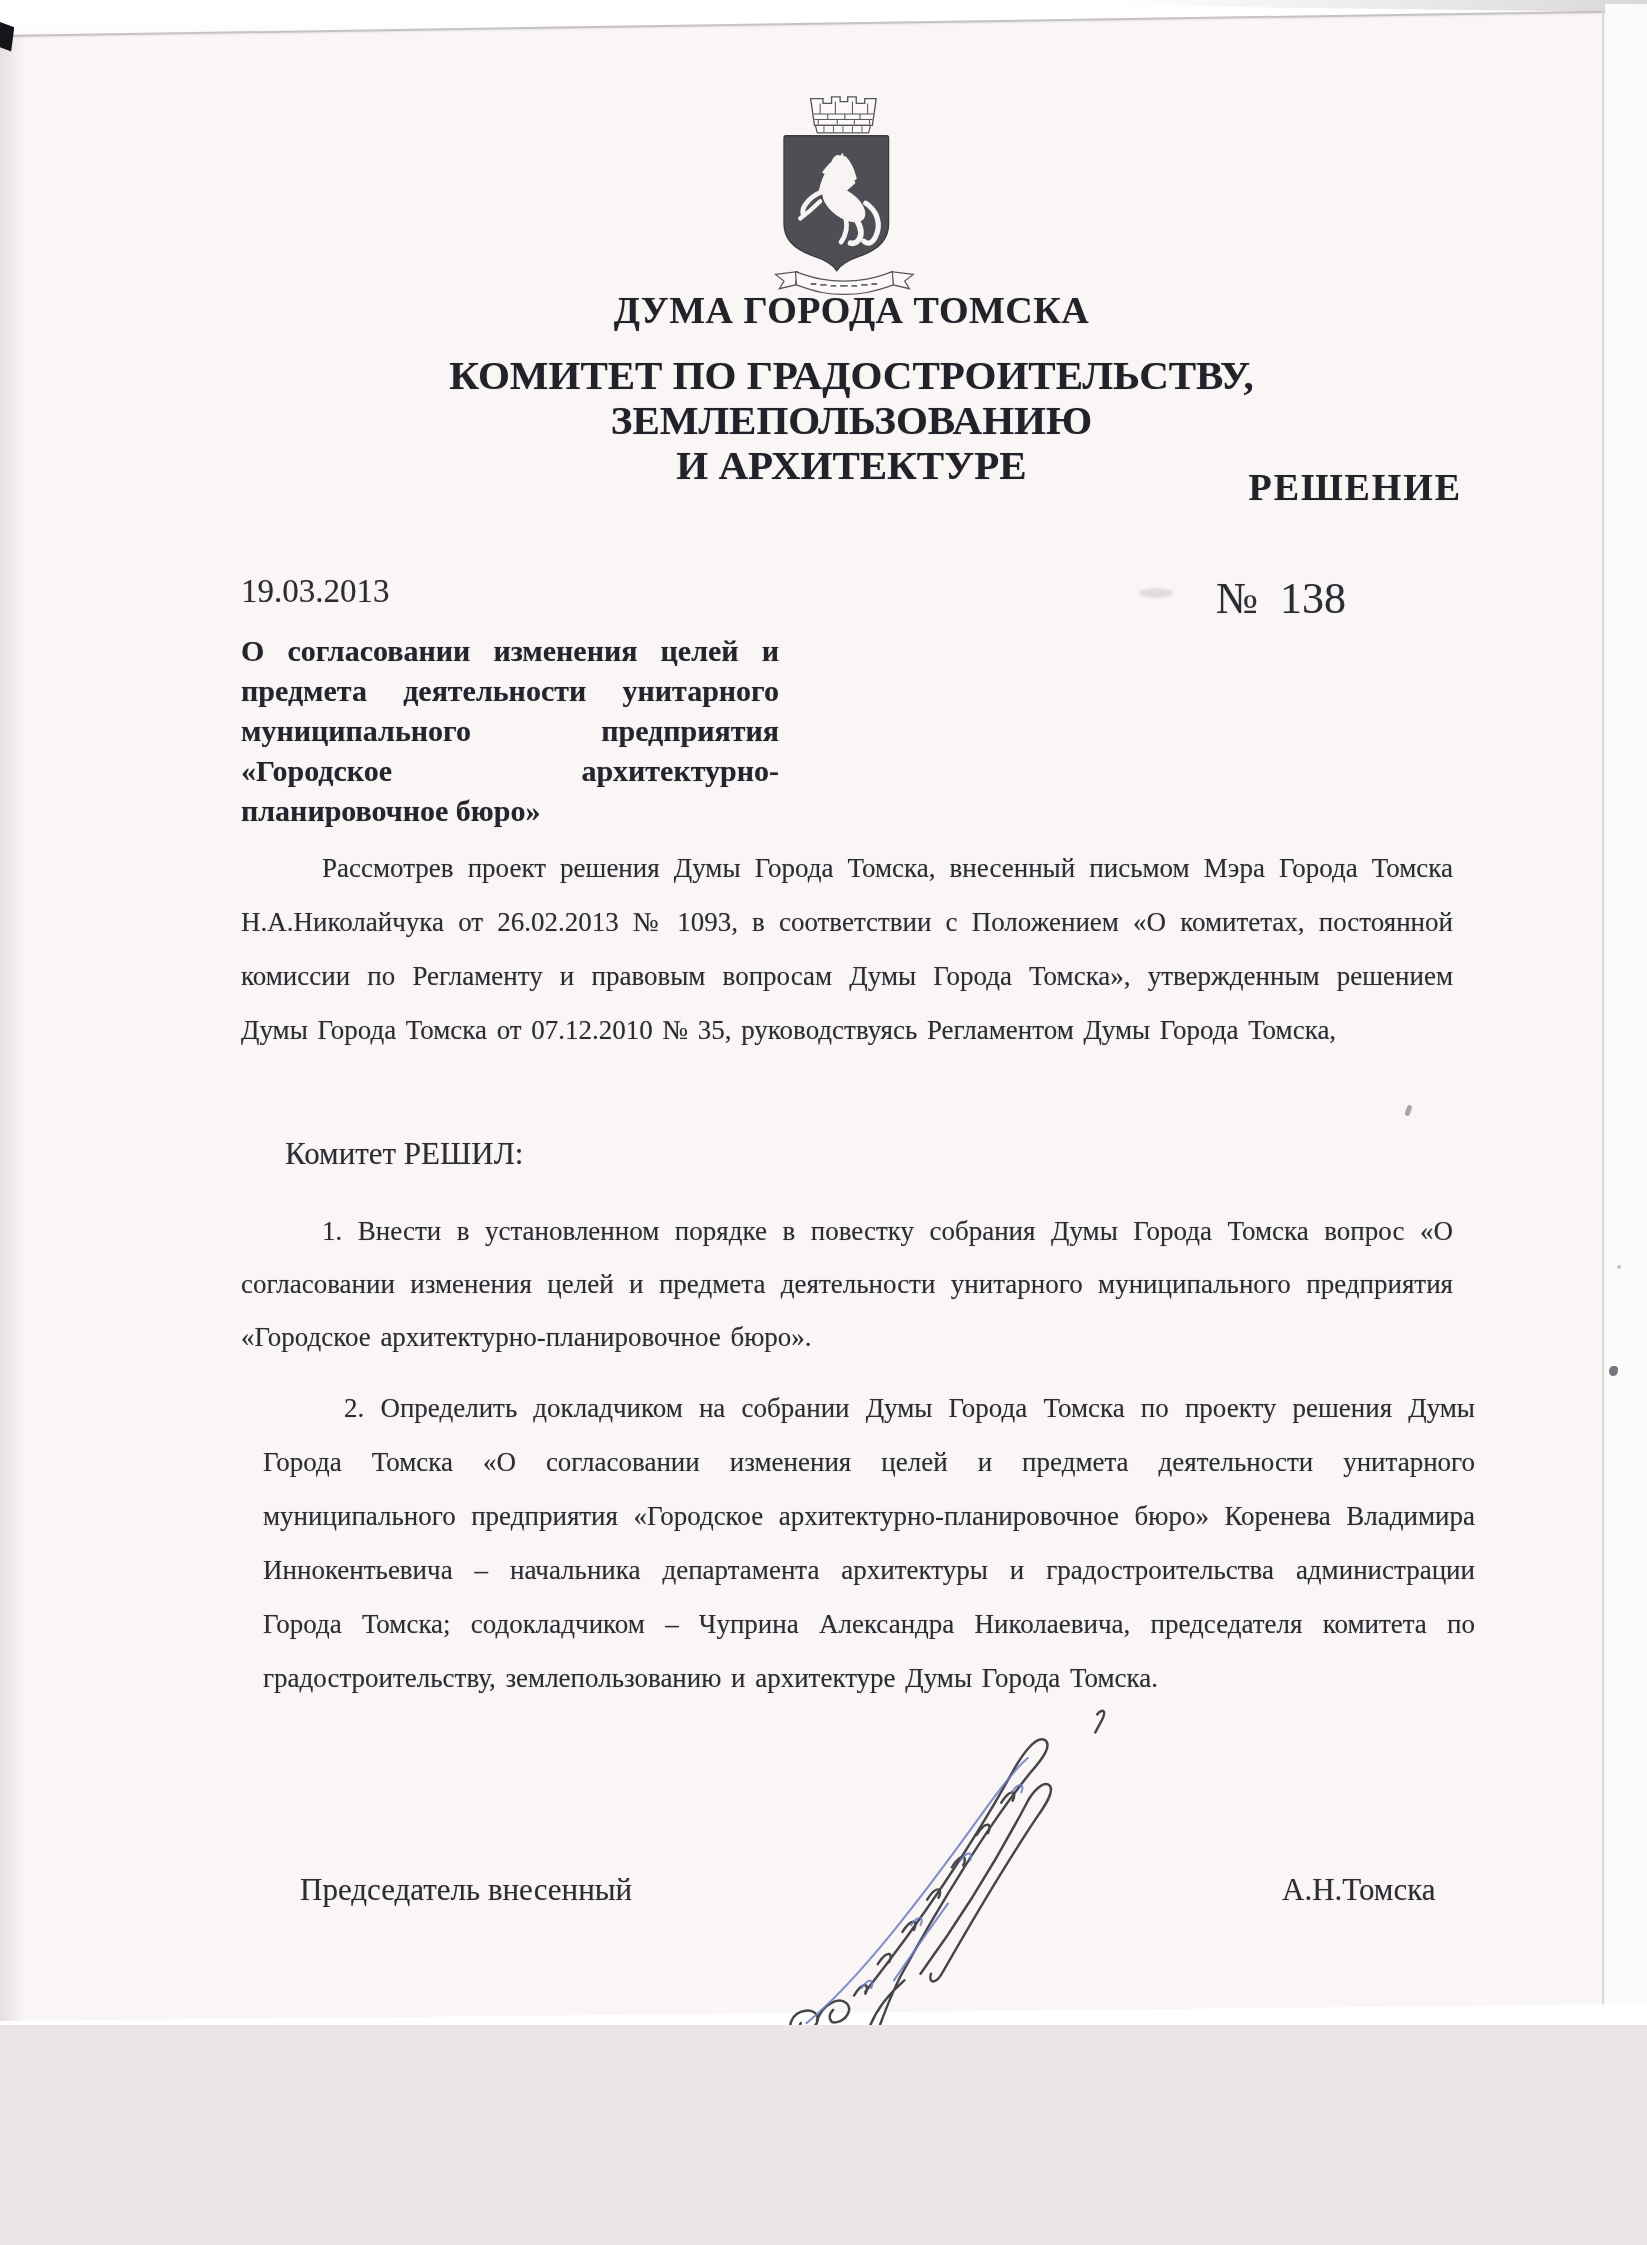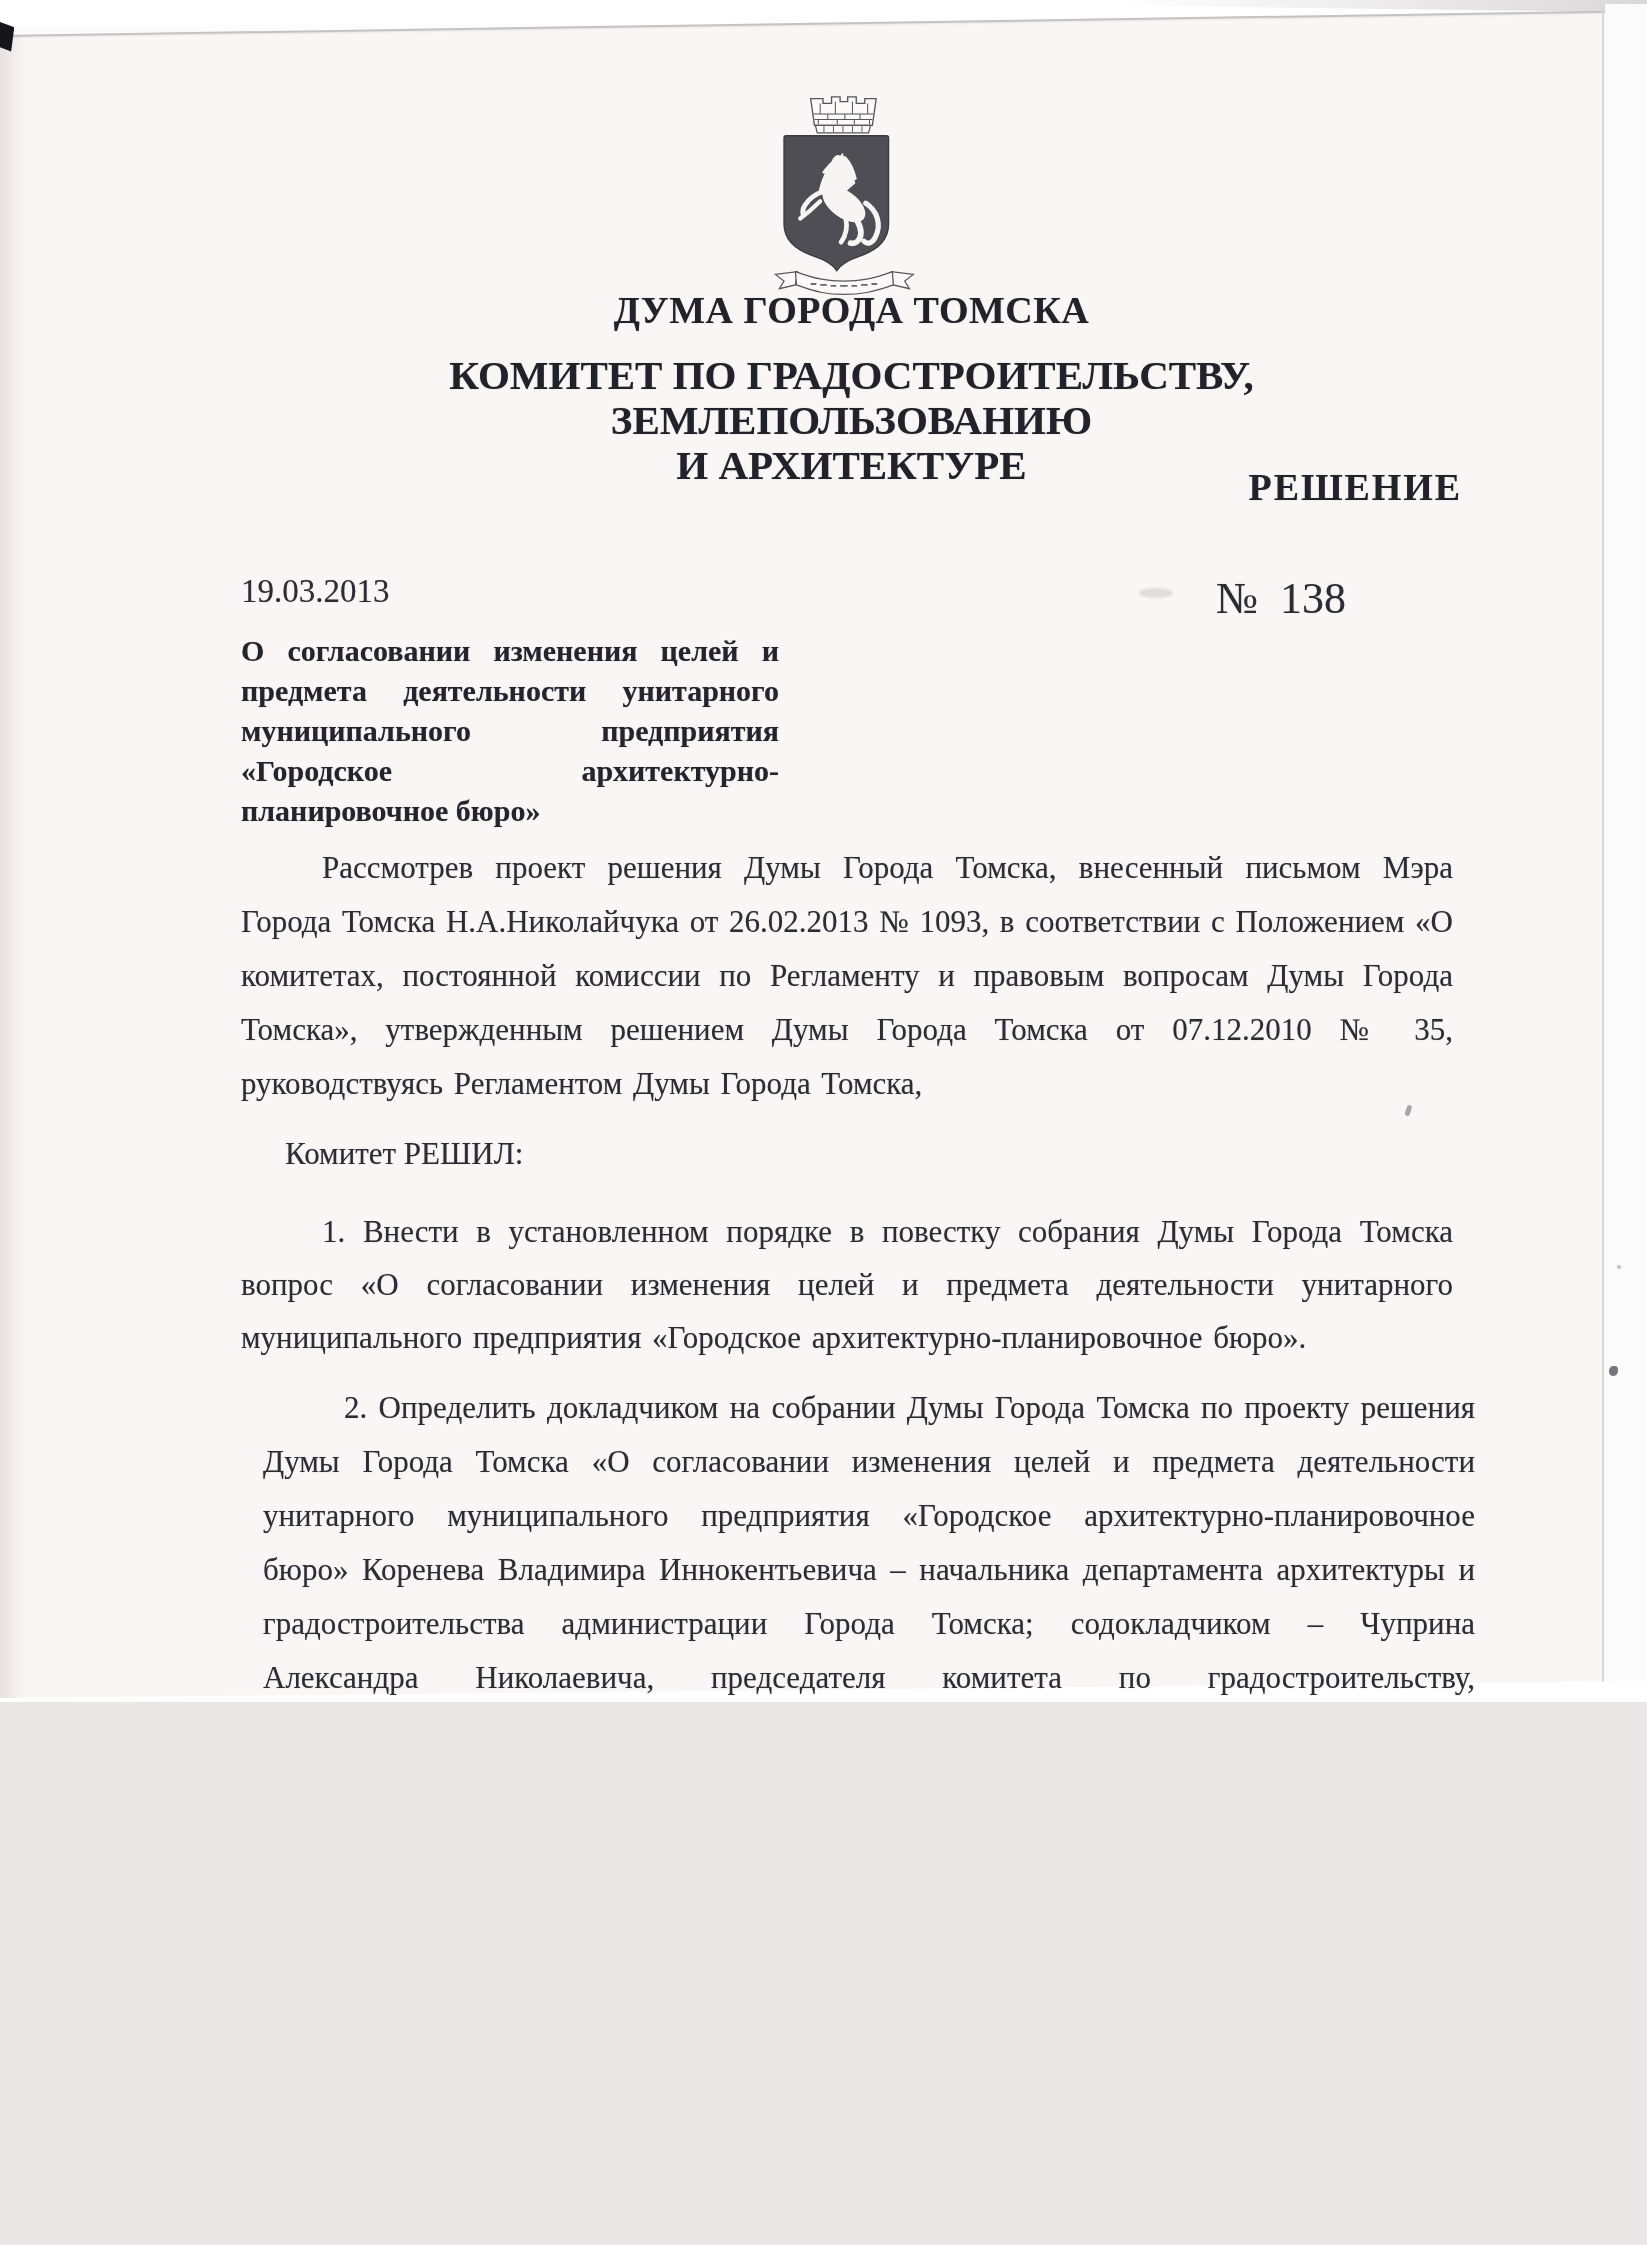--- a/index.html
+++ b/index.html
@@ -1,17 +1,17 @@
 <!DOCTYPE html>
 <html style="font-size:15px"><head>
 <meta charset="utf-8">
 <style>
   html,body{margin:0;padding:0;background:#e9e6e5;}
   .page{
-    position:relative;width:1647px;height:1702px;overflow:hidden;
+    position:relative;width:1647px;height:2025px;overflow:hidden;
     background:
       linear-gradient(90deg,#e6e1e0 0px,rgba(249,245,244,0) 25px),
       linear-gradient(270deg,#efebea 0px,rgba(249,245,244,0) 11.4px),
       #faf6f5;
     font-family:"Liberation Serif","DejaVu Serif",serif;
     color:#2c2c35;
   }
   .abs{position:absolute;}
   .ink{text-shadow:0 0 1px rgba(44,44,53,.35);}
 
@@ -36,21 +36,21 @@
 
   .date-line{left:241px;top:573px;font-size:33px;}
   .number-line{left:1216px;top:573px;font-size:44px;white-space:pre;}
 
   
   .subject{left:241px;top:631px;width:538px;font-size:30px;font-weight:700;color:#24242e;}
   .subject-line{line-height:40px;text-align:justify;text-align-last:justify;}
   .subject-line.last{text-align-last:left;}
 
   
-  .para{left:241px;width:1212px;font-size:31px;text-align:justify;text-indent:81px;word-spacing:2.9px;font-family:Liberation Serif, serif;}
+  .para{left:241px;width:1212px;font-size:27px;text-align:justify;text-indent:81px;word-spacing:2.9px;font-family:Liberation Serif, serif;}
   .preamble{top:841px;line-height:54px;}
   .resolved{left:241px;top:1136px;width:1221px;font-size:31px;padding-left:44px;box-sizing:border-box;}
   .item-1{top:1205px;line-height:53px;}
   .item-2{top:1381px;line-height:54px;margin-left:22px;}
 
   
   .sig-title{left:300px;top:1872px;font-size:31px;}
   .sig-name{left:1282px;top:1872px;font-size:31px;}
 
   .crest-svg{left:761px;top:93px;width:162px;height:209px;}

